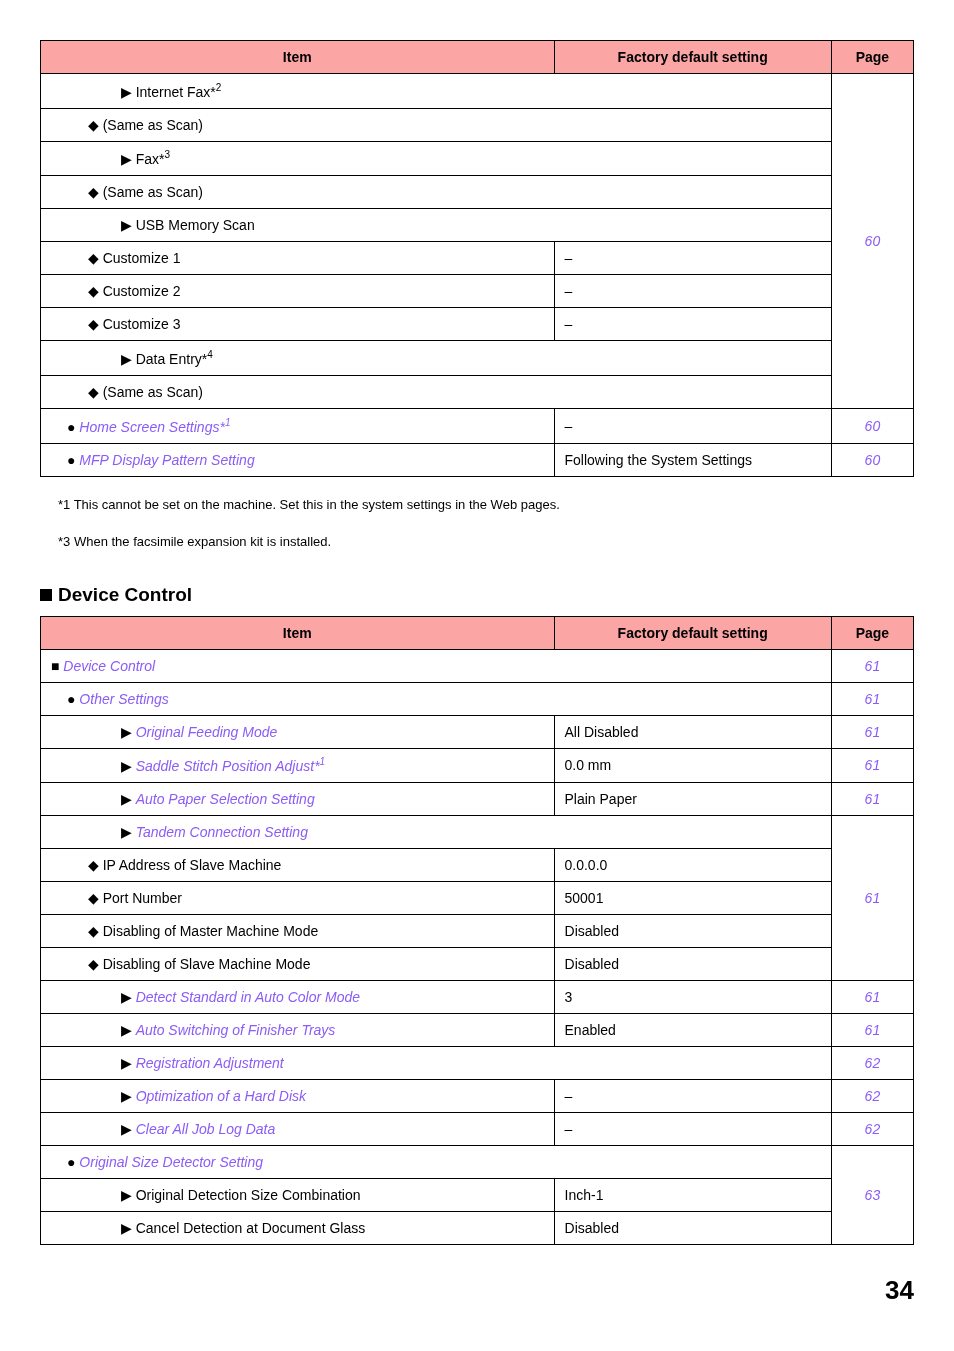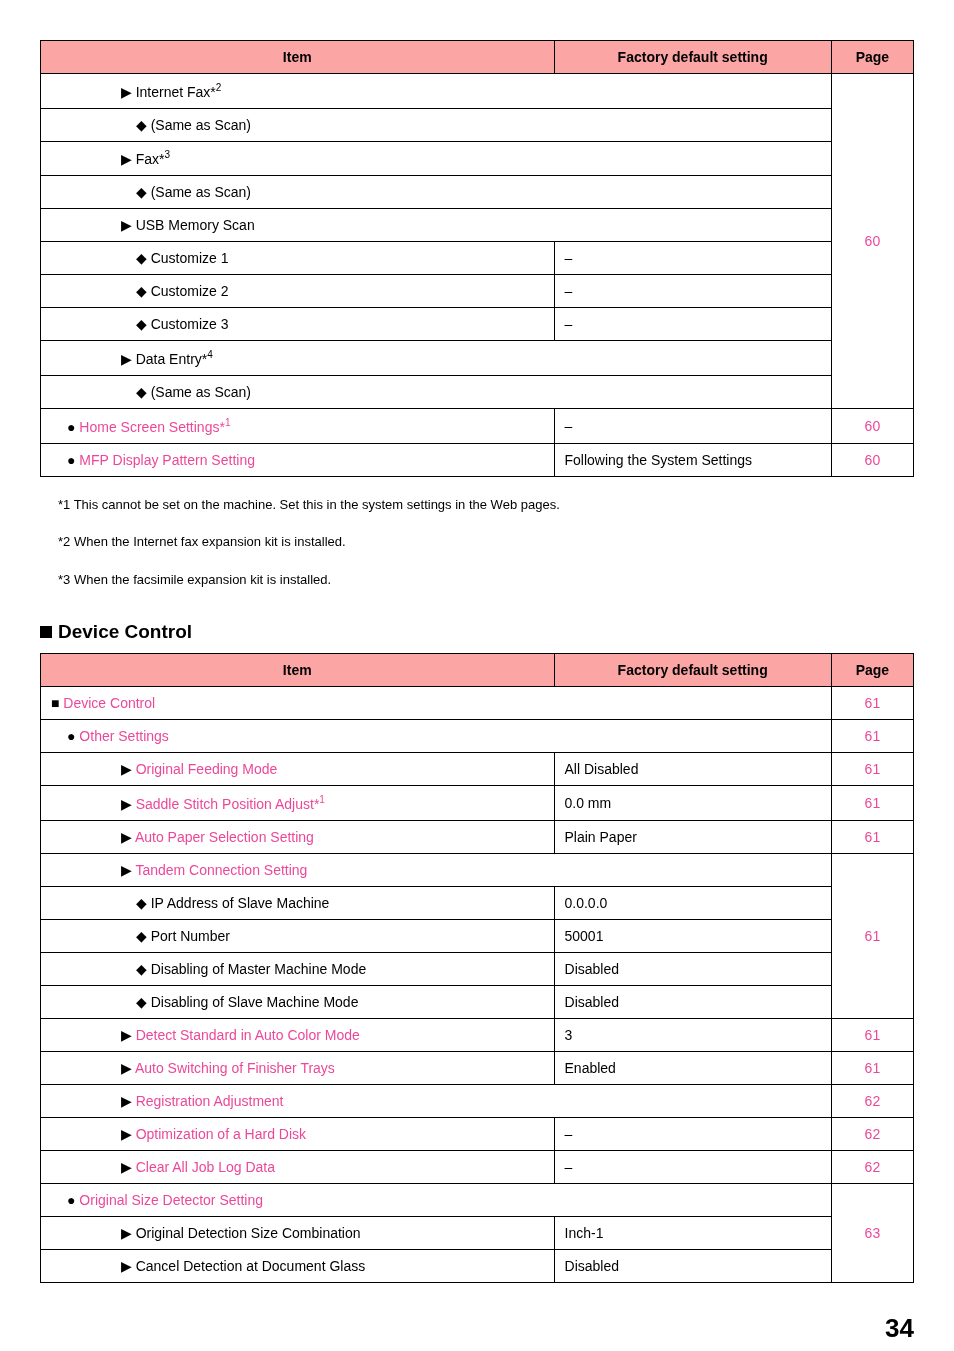--- a/index.html
+++ b/index.html
@@ -25,33 +25,33 @@
   }
   th {
     background: #fca5a5;
     font-weight: bold;
     text-align: center;
   }
   .col-item { width: 500px; }
   .col-default { width: 270px; }
   .col-page { width: 80px; text-align: center; }
   td.page-cell { text-align: center; }
-  .link { color: #ec4899; }
+  .link { color: #8b5cf6; font-style: italic; }
   .notes { margin-top: 6px; font-size: 13px; line-height: 1.5; }
   .notes p { margin: 18px; }
   .section-title {
     font-size: 19px;
     font-weight: bold;
     margin-top: 32px;
     margin-bottom: 10px;
   }
   .sq { display:inline-block; width:12px; height:12px; background:#000; vertical-align:middle; margin-right:6px; position:relative; top:-1px;}
   .ind1 { padding-left: 26px; }
   .ind2 { padding-left: 80px; }
-  .ind3 { padding-left: 95px; margin-top: 20px; }
+  .ind3 { padding-left: 47px; margin-top: 20px; }
   .bullet-sq::before { content: "■ "; }
   .bullet-circle::before { content: "● "; }
   .bullet-tri::before { content: "▶ "; }
   .bullet-dia::before { content: "◆ "; }
   sup { font-size: 10px; }
   .page-num { text-align:right; font-size: 26px; font-weight:bold; margin-top: 30px;}
 </style>
 </head>
 <body>
 
@@ -111,21 +111,20 @@
       <tr>
         <td class="ind1 bullet-circle"><span class="link">MFP Display Pattern Setting</span></td>
         <td>Following the System Settings</td>
         <td class="page-cell"><span class="link">60</span></td>
       </tr>
     </tbody>
 </table>
 
 <div class="notes" id="notes">
     <p>*1  This cannot be set on the machine. Set this in the system settings in the Web pages.</p>
-    <p>*2  When the Internet fax expansion kit is installed.</p>
     <p>*3  When the facsimile expansion kit is installed.</p>
   </div>
 
 <div class="section-title">
   <span class="sq"></span><span>Device Control</span>
 </div>
 
 <table>
   <colgroup>
       <col class="col-item">

